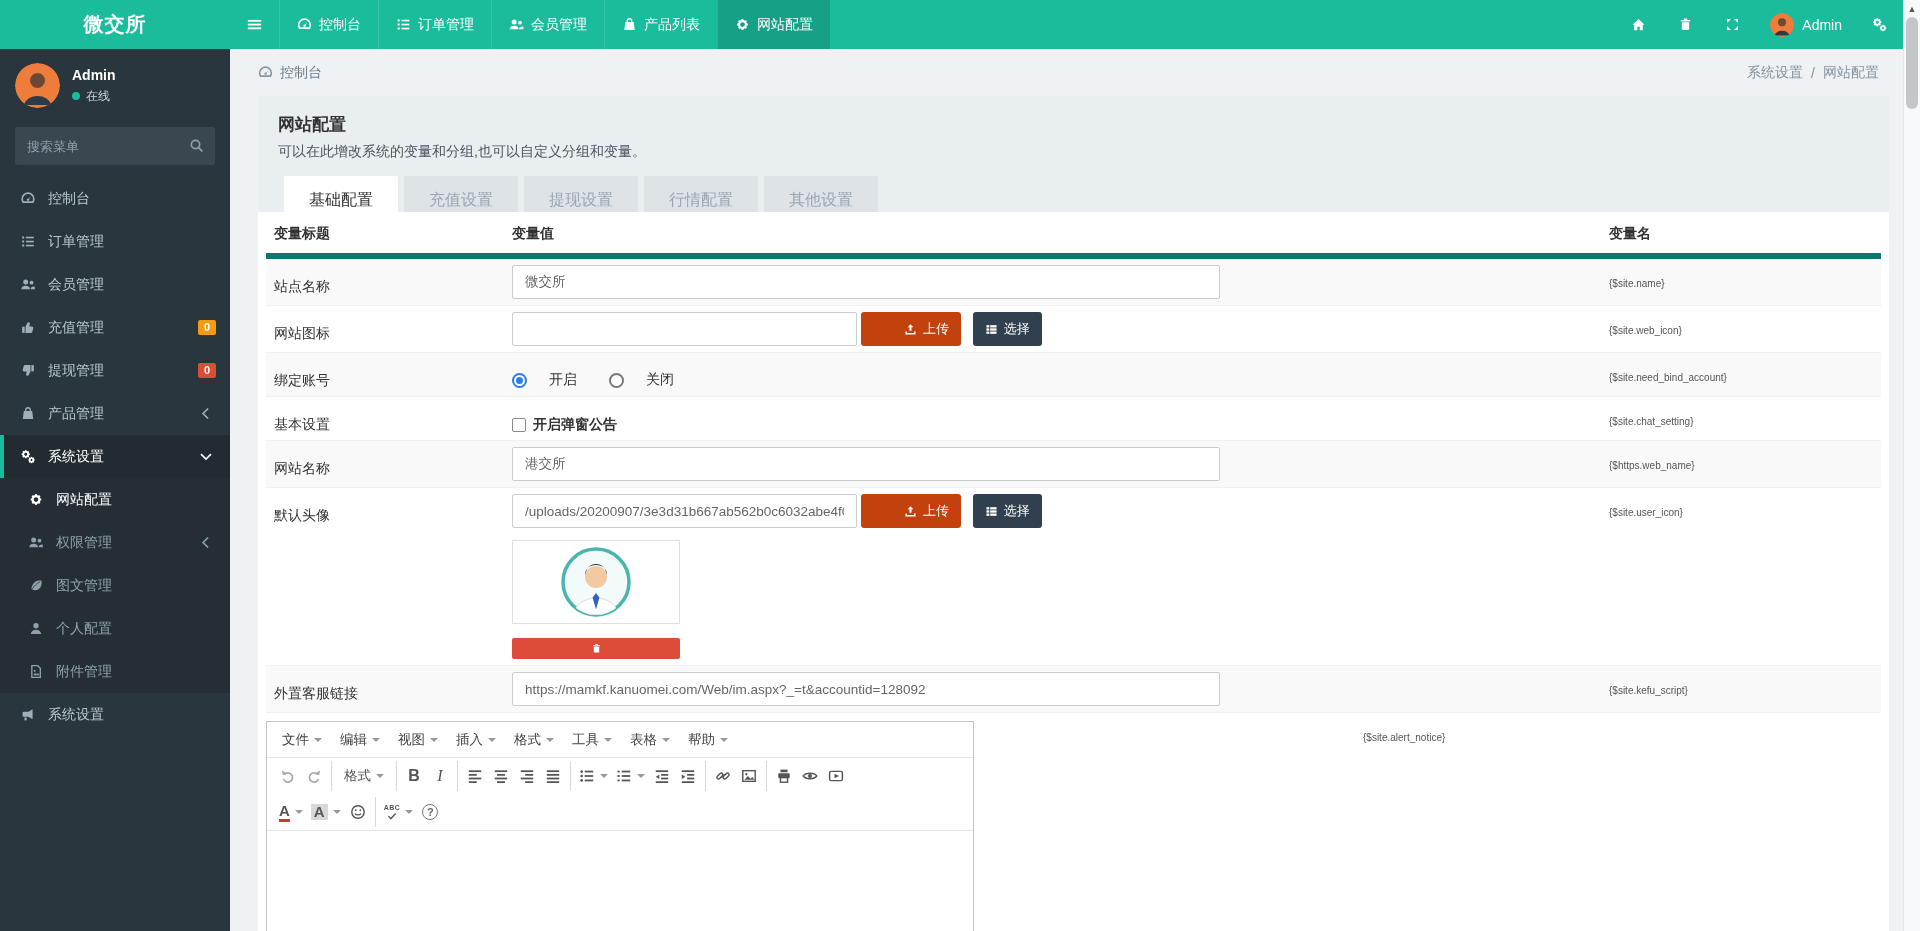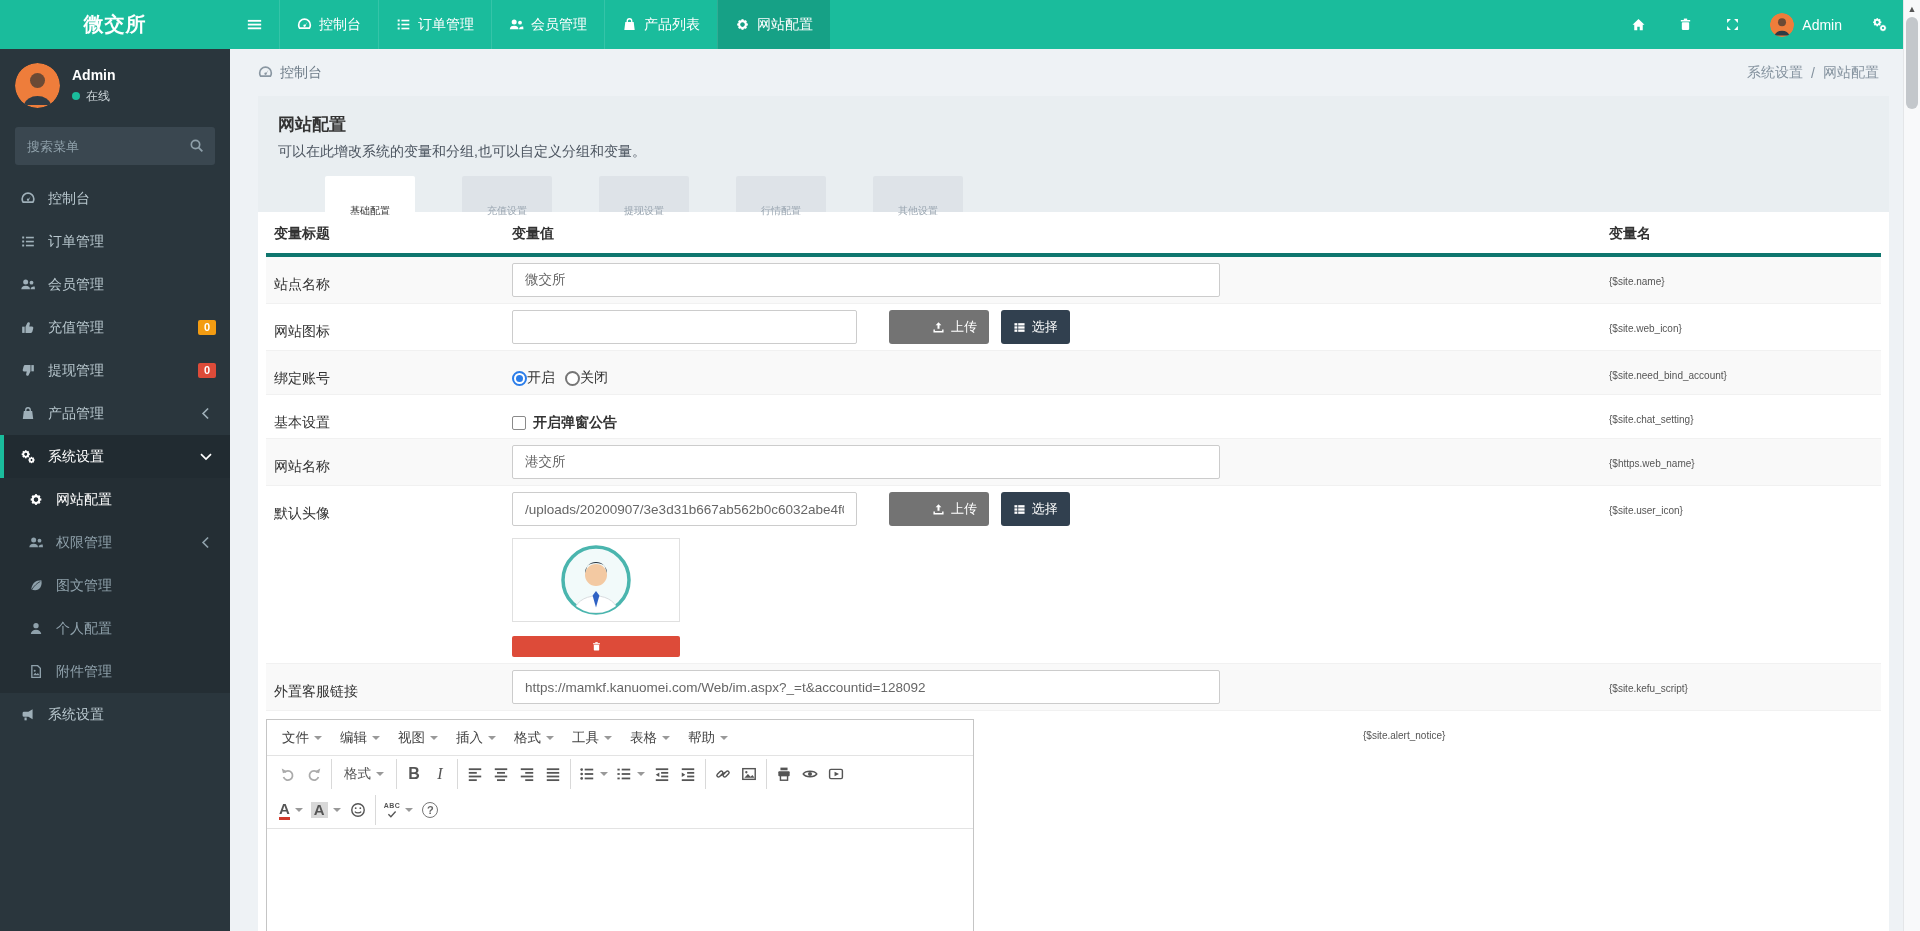--- a/index.html
+++ b/index.html
@@ -62,45 +62,45 @@
   .breadcrumb { height:47px; display:flex; align-items:center; justify-content:space-between;
     color:#7b8894; font-size:14px; padding-right:10px; }
   .bc-left { display:flex; align-items:center; gap:7px; color:#6f7d89; }
   .bc-left .ic { font-size:15px; color:#8a97a2; }
   .bc-right { display:flex; align-items:center; gap:8px; color:#84929e; }
   .panel { background:#e9eef1; width:1631px; }
   .panel-head { padding:17px 20px 0; }
   .panel-title { font-size:17px; font-weight:bold; color:#333; }
   .panel-desc { font-size:14px; color:#4c5560; margin-top:7px; }
   .tabs { display:flex; gap:6px; margin-top:15px; padding-left:6px; }
-  .tab { height:36px; line-height:36px; padding:17px 25px; font-size:10px; background:#dee3e8;
-    color:#9aa6b1; cursor:pointer; border-radius:2px 2px 0 0;margin-left:41px; }
+  .tab { height:36px; line-height:36px; padding:6px 25px; font-size:16px; background:#dee3e8;
+    color:#9aa6b1; cursor:pointer; border-radius:2px 2px 0 0; }
   .tab.active { background:#fff; color:#333; }
 
   .content { background:#fff; padding:2px 8px 0; min-height:560px; }
-  .thead { display:flex; font-weight:bold; color:#333; padding:11px 0 10px; border-bottom:4px solid #0f766e; }
+  .thead { display:flex; font-weight:bold; color:#333; padding:11px 0 10px; border-bottom:6px solid #0f766e; }
   .c1 { flex:0 0 246px; padding-left:8px; }
   .c2 { flex:0 0 1097px; }
   .c3 { flex:1; }
   .trow { display:flex; align-items:flex-start; border-bottom:1px solid #f1f1f1; padding:6px 0; }
   .trow:nth-child(odd) { background:#f9f9f9; }
   .trow .c1 { padding-top:13px; color:#333; }
   .trow .c3 { padding-top:13px; color:#555; font-size:10px; }
   .inp { height:34px; border:1px solid #ccc; border-radius:2px; background:#fff; color:#666;
     font-size:13.5px; padding:0 12px; outline:none; font-family:"Liberation Sans","DejaVu Sans",sans-serif; }
   .inp.wide { width:708px; }
   .inp.short { width:345px; }
   .btn { display:inline-flex; align-items:center; gap:6px; height:34px; padding:0 12px; border:none;
     border-radius:3px; color:#fff; font-size:13px; cursor:pointer; vertical-align:top;
     font-family:"Liberation Sans","DejaVu Sans",sans-serif; }
   .btn .ic { font-size:13px; }
-  .btn-red { background:#737373; margin-left:28px;padding-left:43px; }
+  .btn-red { background:#c2410c; margin-left:0;padding-left:43px; }
   .btn-dark { background:#31404f; margin-left:8px; }
 
-  .radio-line { display:flex; align-items:center; gap:0; padding-top:12px; color:#333; }
+  .radio-line { display:flex; align-items:center; gap:22px; padding-top:12px; color:#333; }
   .radio { width:15px; height:15px; border-radius:50%; border:2px solid #767676; background:#fff;
     display:inline-block; position:relative; cursor:pointer; }
   .radio.checked { border-color:#2b7de9; }
   .radio.checked::after { content:""; position:absolute; inset:2px; border-radius:50%; background:#2b7de9; }
   .radio-lbl { margin-right:10px; }
   .checkbox { width:14px; height:14px; border:1px solid #8a8a8a; border-radius:2px; background:#fff;
     display:inline-block; cursor:pointer; }
   .check-line { display:flex; align-items:center; gap:7px; padding-top:13px; color:#333; font-weight:600; }
 
   .avatar-preview { width:168px; height:84px; border:1px solid #e0e0e0; background:#fff; margin-top:12px;

